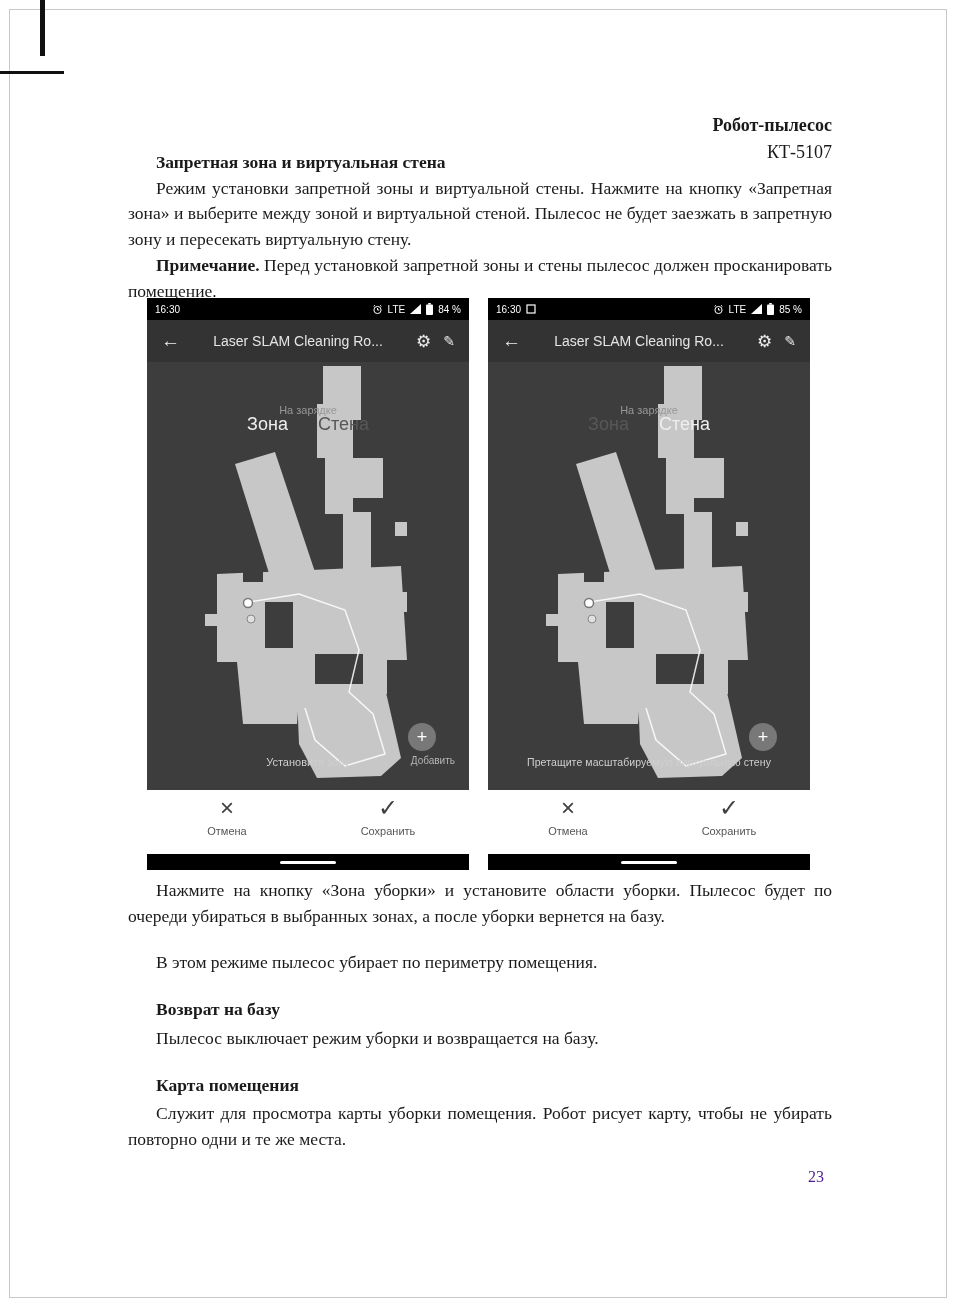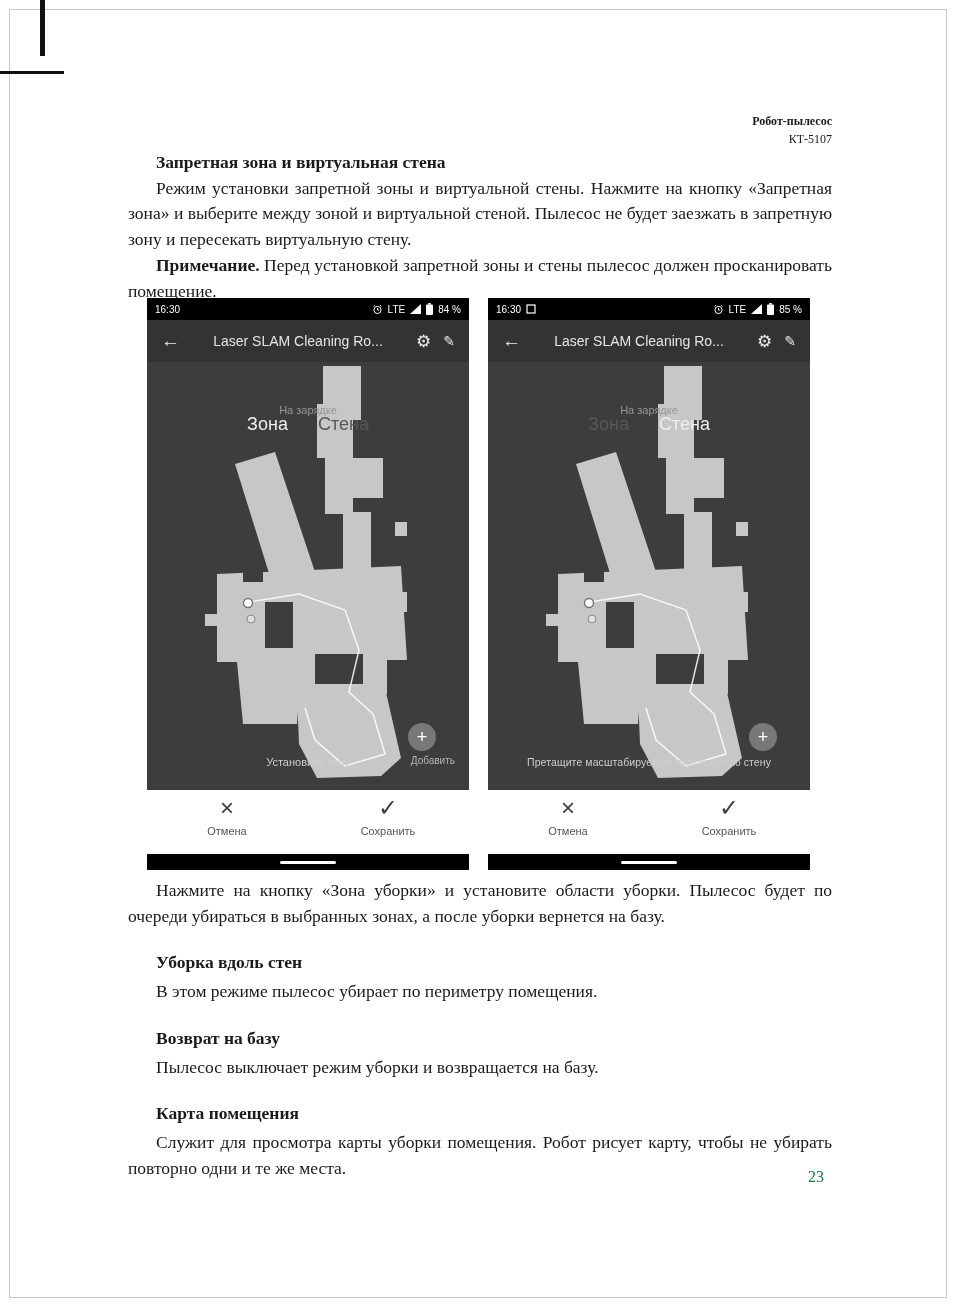--- a/index.html
+++ b/index.html
@@ -7,33 +7,33 @@
   .page {
     position:relative; width:956px; height:1307px; background:#ffffff;
     font-family:"Liberation Serif", serif; color:#1a1a1a; overflow:hidden;
   }
   .page-border {
     position:absolute; inset:9px; border:1px solid #c9c9c9; pointer-events:none;
   }
   .crop-v { position:absolute; left:40px; top:0; width:5px; height:56px; background:#101010; }
   .crop-h { position:absolute; left:0; top:71px; width:64px; height:3px; background:#101010; }
 
-  .doc-header { position:absolute; top:112px; right:124px; text-align:right; font-size:12px; line-height:1.5; }
+  .doc-header { position:absolute; top:112px; right:124px; text-align:right; font-size:18px; line-height:1.5; }
   .doc-header .brand { font-weight:bold; }
 
   .doc-text { font-size:17.5px; line-height:1.47; }
   .intro { position:absolute; top:150px; left:128px; width:704px; }
   .intro p, .lower p { text-align:justify; text-indent:28px; }
   .h-bold { font-weight:bold; text-indent:28px; }
 
   .lower { position:absolute; top:878px; left:128px; width:704px; }
   .sec { margin-bottom:21px; }
   .sec .h-bold { margin-bottom:3px; }
 
-  .pagenum { position:absolute; top:1168px; left:808px; font-size:16px; color:#15803d; }
+  .pagenum { position:absolute; top:1168px; left:808px; font-size:16px; color:#4c1d95; }
 
   
   .phones { position:absolute; top:298px; left:147px; width:668px; height:574px; }
   .phone {
     position:absolute; top:0; width:322px; height:572px; background:#ffffff;
     font-family:"Liberation Sans", sans-serif;
   }
   .phone.left  { left:0; }
   .phone.right { left:341px; }
 
@@ -266,21 +266,20 @@
         <div class="pill"></div>
       </div>
     </div>
   </div>
 
   <div class="lower doc-text">
     <div class="sec">
       <p>Нажмите на кнопку «Зона уборки» и установите области уборки. Пылесос будет по очереди убираться в выбранных зонах, а после уборки вернется на базу.</p>
     </div>
     <div class="sec">
-      <div class="h-bold">Уборка вдоль стен</div>
       <p>В этом режиме пылесос убирает по периметру помещения.</p>
     </div>
     <div class="sec">
       <div class="h-bold">Возврат на базу</div>
       <p>Пылесос выключает режим уборки и возвращается на базу.</p>
     </div>
     <div class="sec">
       <div class="h-bold">Карта помещения</div>
       <p>Служит для просмотра карты уборки помещения. Робот рисует карту, чтобы не убирать повторно одни и те же места.</p>
     </div>

